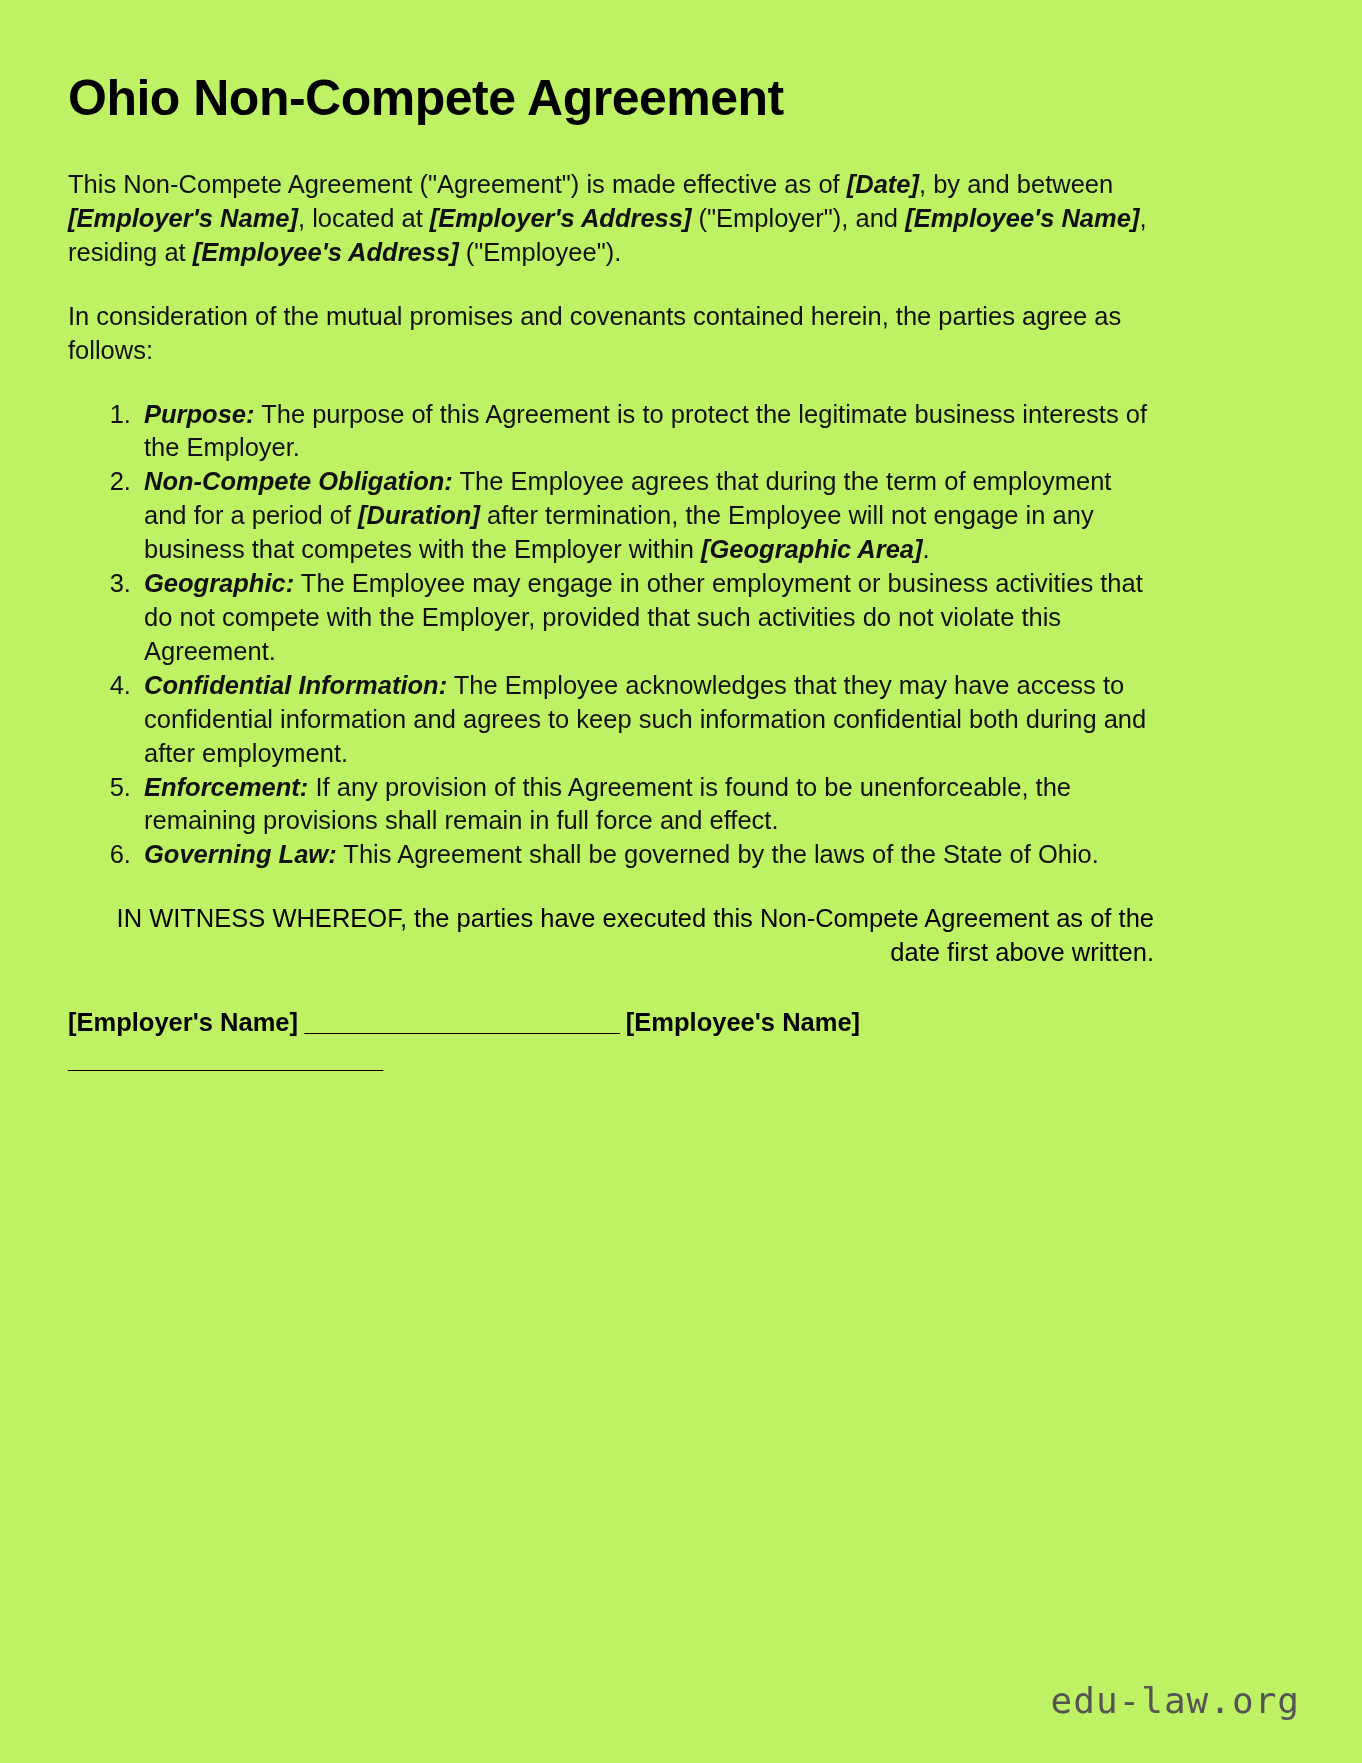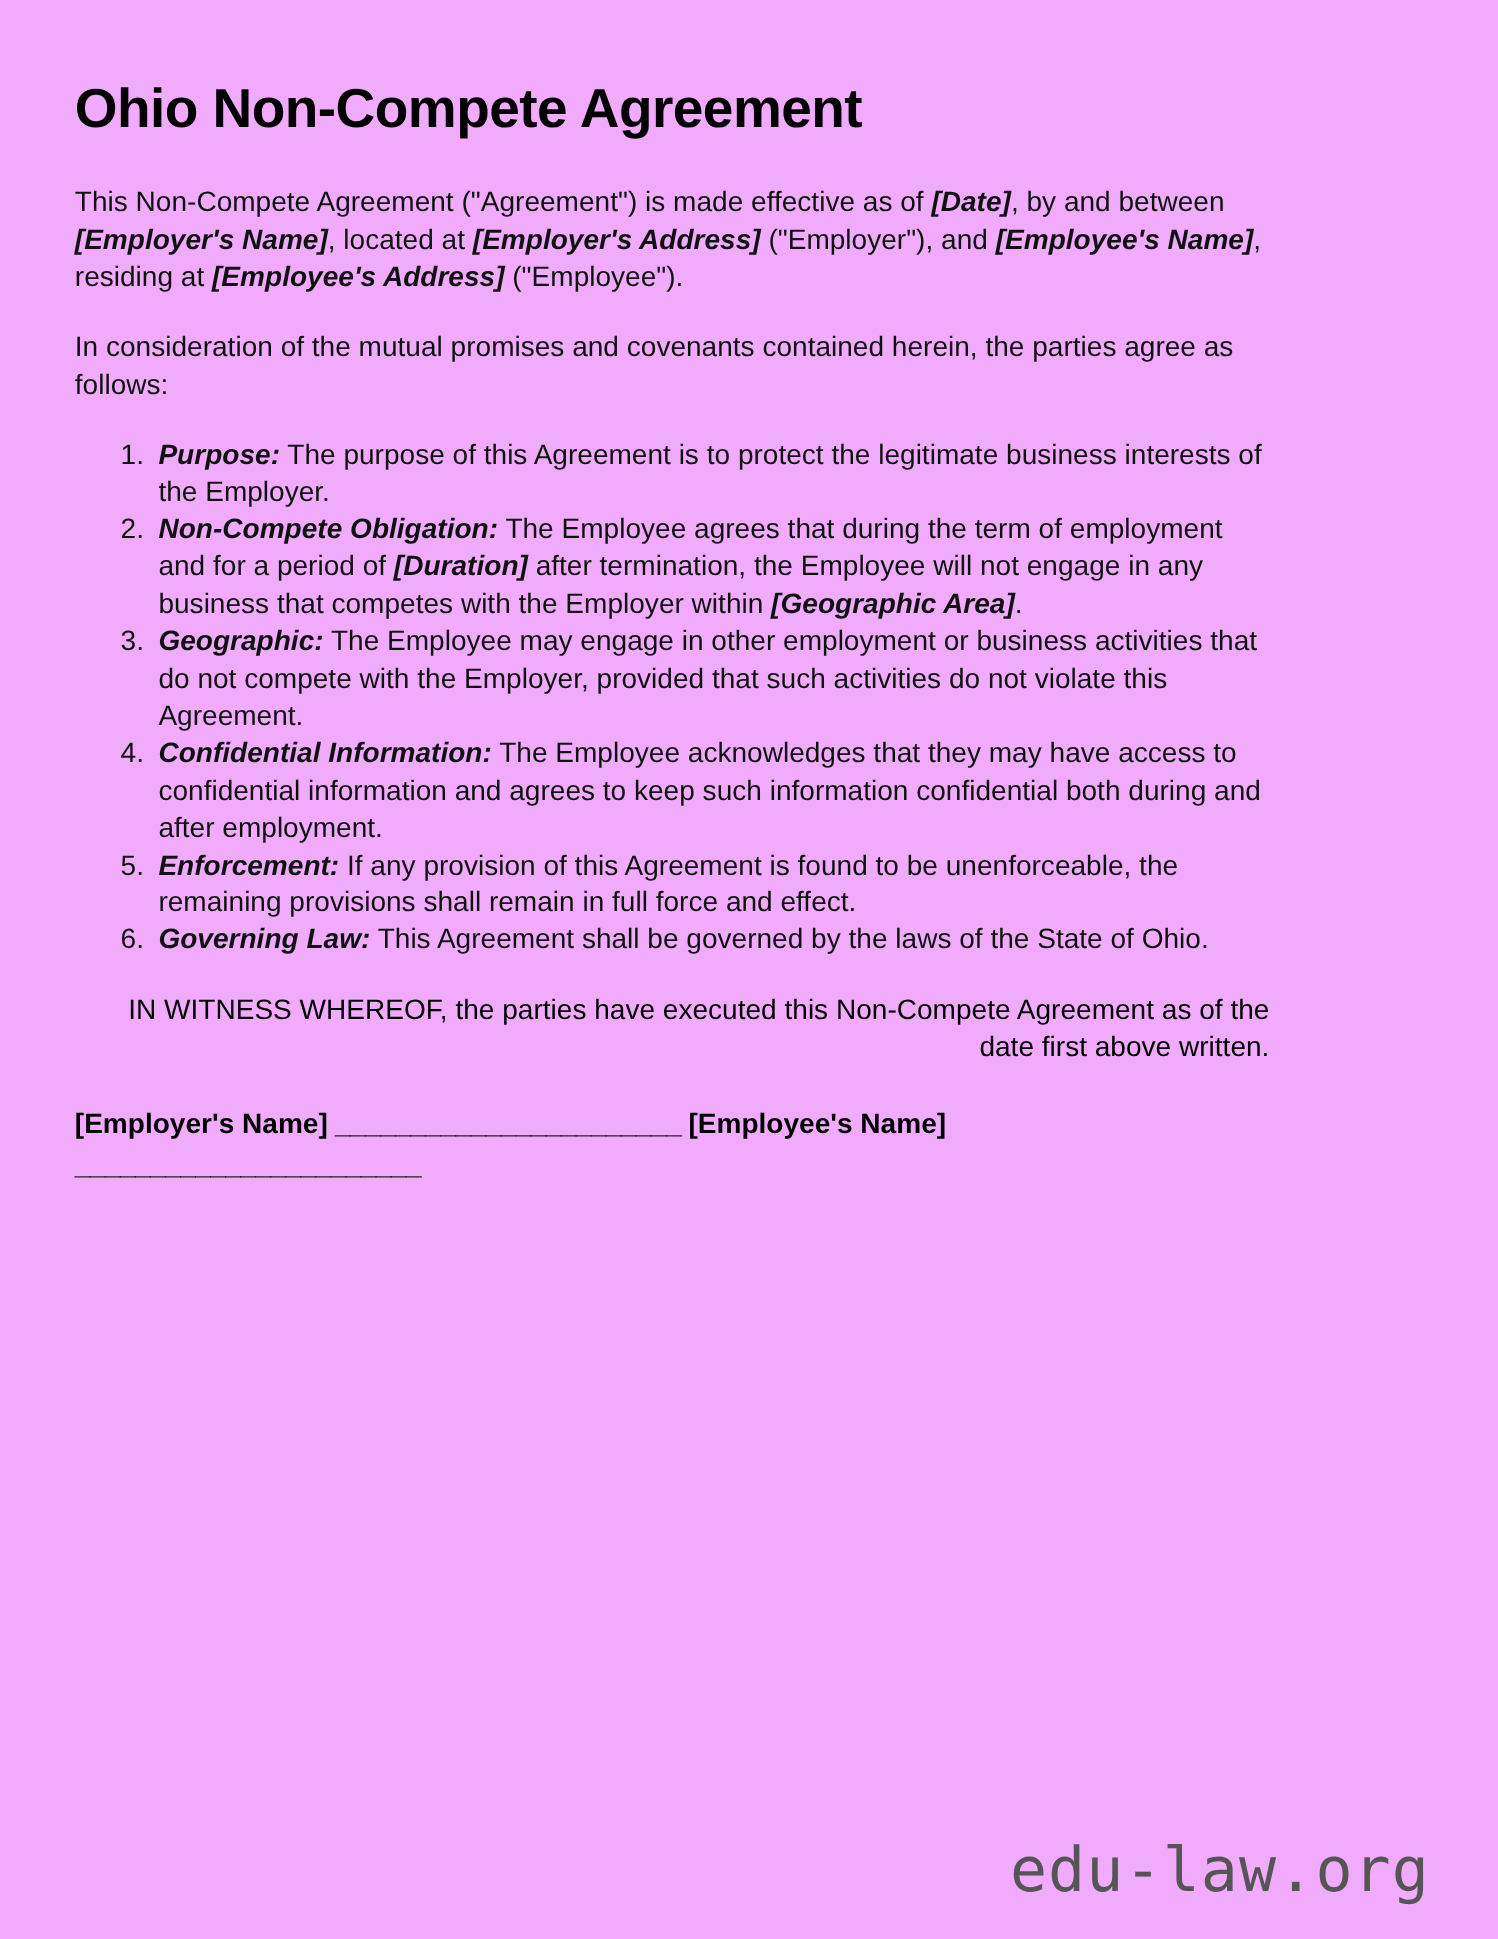--- a/index.html
+++ b/index.html
@@ -4,21 +4,21 @@
 <style>
   html, body {
     margin: 0;
     padding: 0;
     background: #ffffff;
   }
   .page {
     position: relative;
     width: 1362px;
     height: 1763px;
-    background: #f0abfc;
+    background: #bef264;
     box-sizing: border-box;
     padding: 14px;
     overflow: hidden;
     font-family: "Liberation Sans", sans-serif;
     color: #000000;
   }
   .content {
     position: absolute;
     left: 68px;
     top: 70px;
@@ -77,23 +77,23 @@
   }
   .date-line {
     font-family: "DejaVu Sans", sans-serif;
     font-size: 24px;
     line-height: 1.33;
     margin: 0;
   }
   .watermark {
     position: absolute;
     right: 62px;
-    bottom: 30px;
+    bottom: 42px;
     font-family: "DejaVu Sans Mono", monospace;
-    font-size: 56px;
+    font-size: 36px;
     color: #555555;
     letter-spacing: 1px;
     white-space: nowrap;
   }
 </style>
 </head>
 <body>
 
 <div class="page">
 

